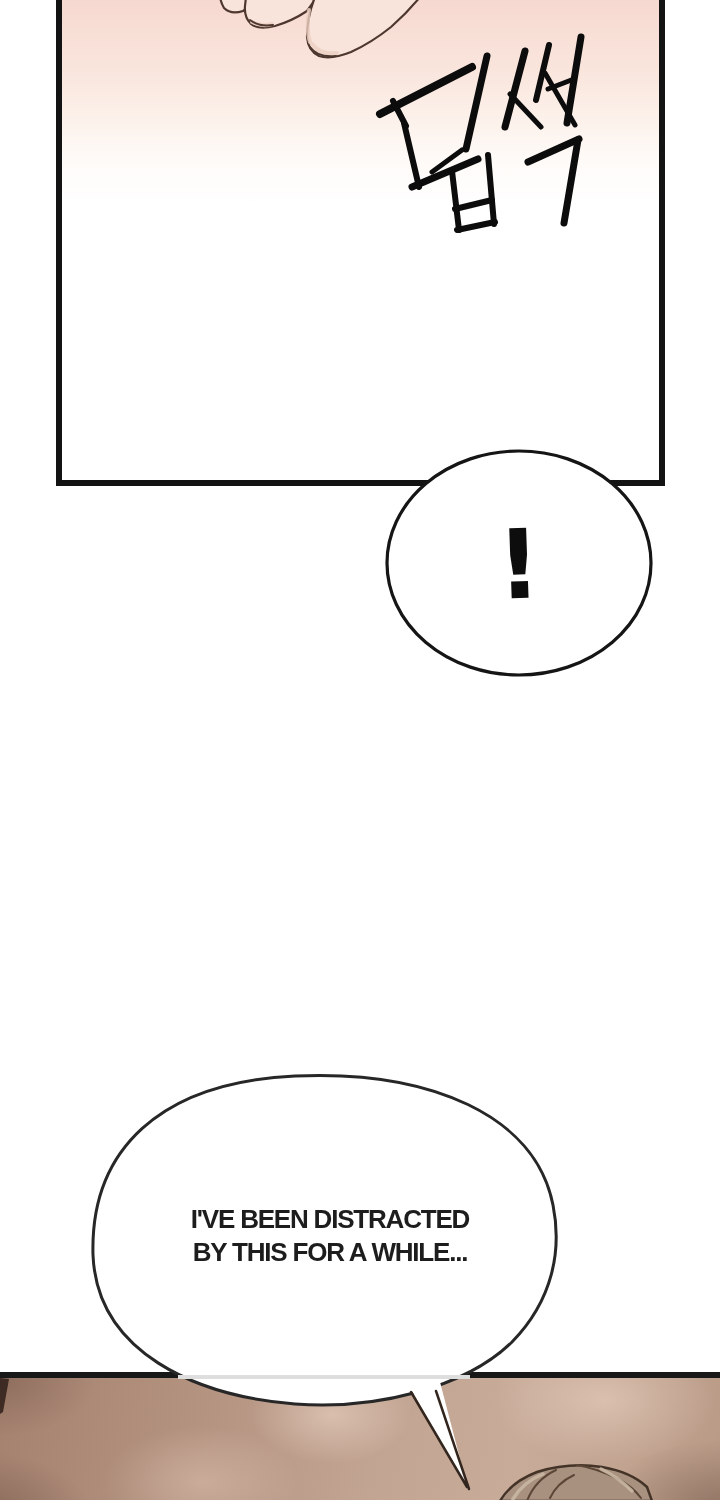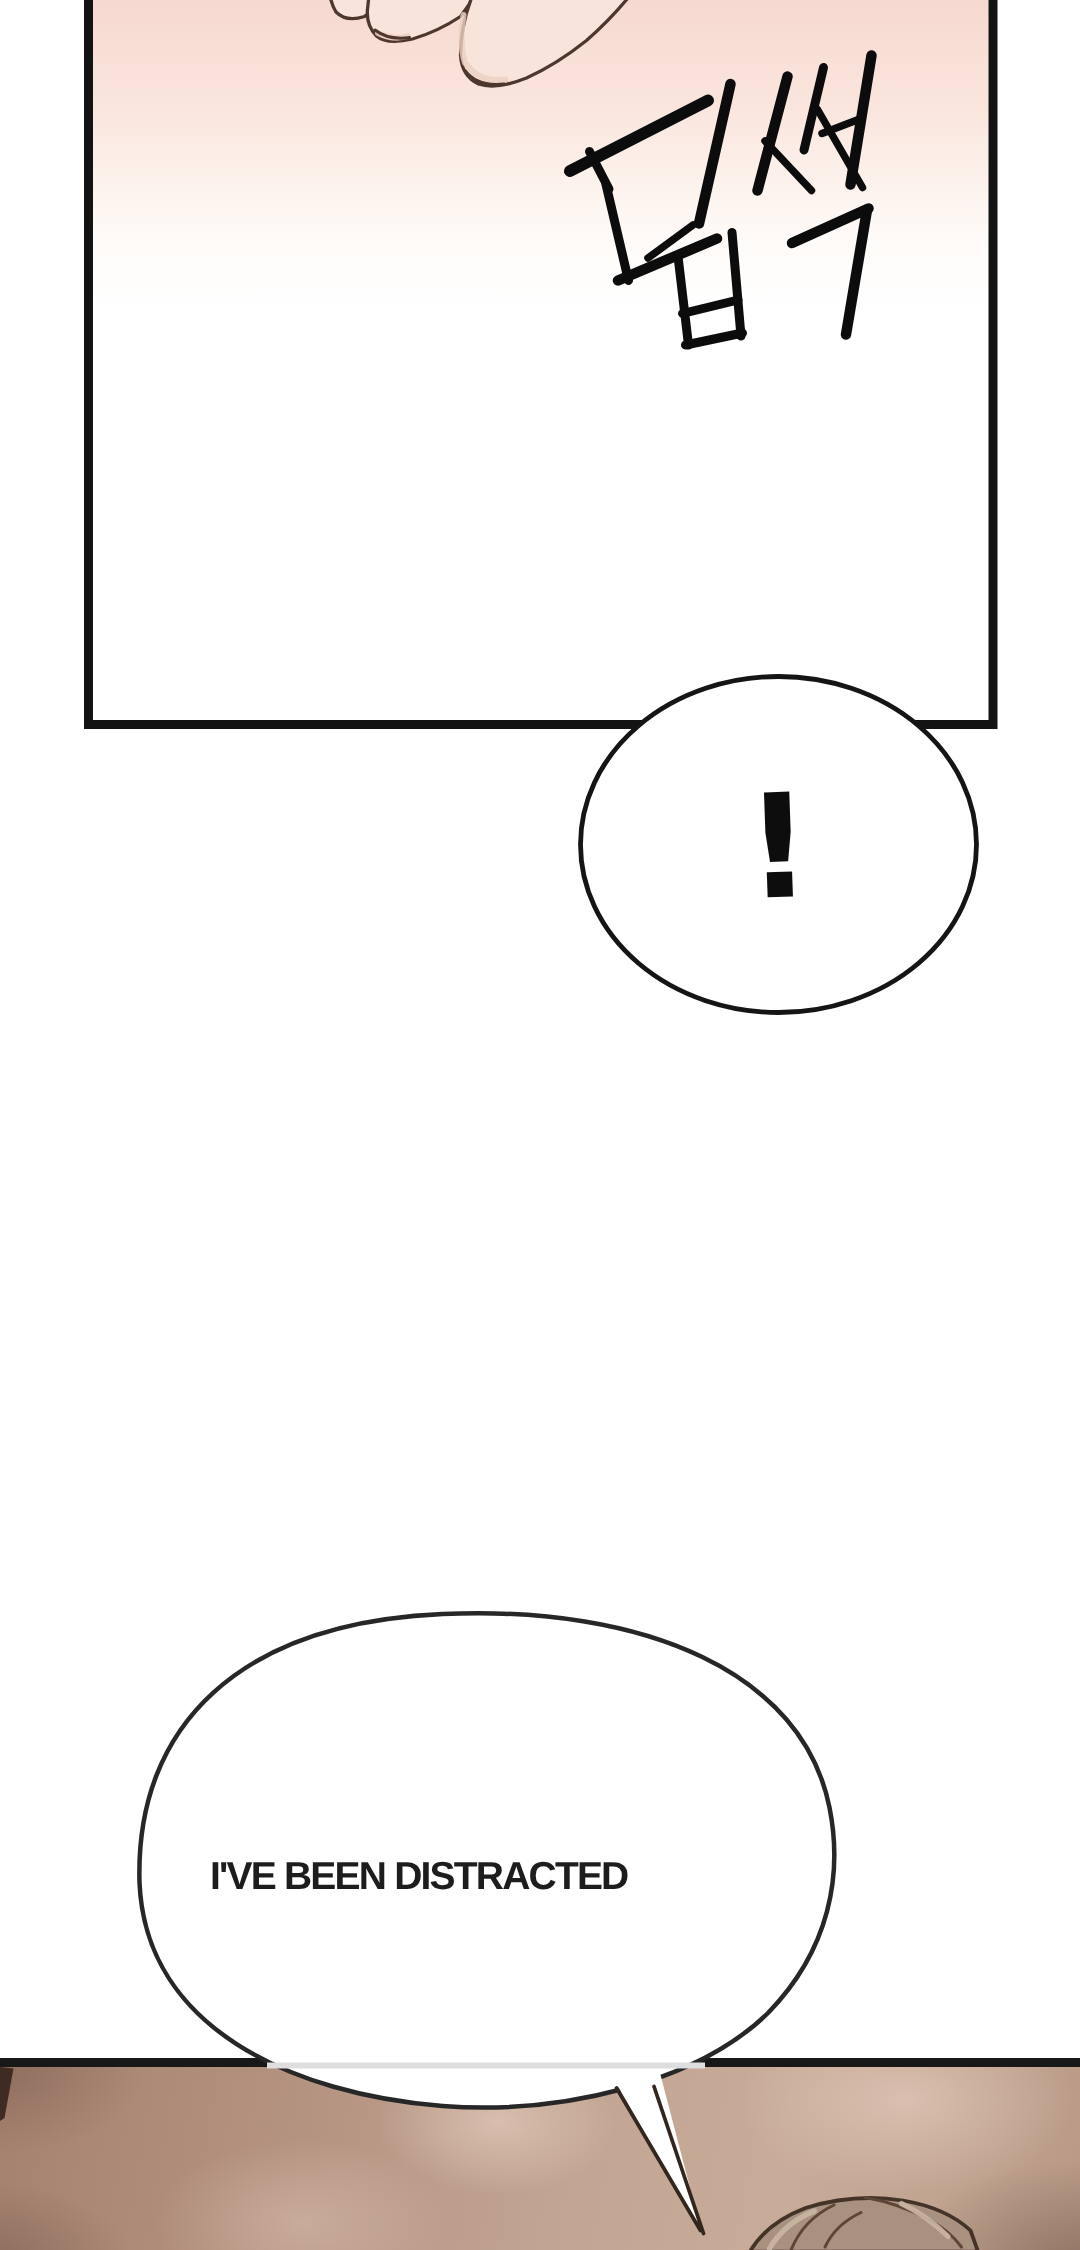--- a/index.html
+++ b/index.html
@@ -23,22 +23,22 @@
       radial-gradient(140px 80px at 28% 85%, rgba(226,200,182,.45), rgba(226,200,182,0) 70%),
       radial-gradient(160px 90px at 84% 18%, rgba(240,217,202,.5), rgba(240,217,202,0) 70%),
       radial-gradient(200px 120px at 100% 110%, rgba(74,49,36,.38), rgba(74,49,36,0) 60%),
       radial-gradient(180px 110px at -2% 115%, rgba(80,53,40,.35), rgba(80,53,40,0) 60%),
       radial-gradient(150px 90px at 0% 0%, rgba(92,62,48,.3), rgba(92,62,48,0) 65%),
       linear-gradient(100deg,#a58270 0%,#b59381 28%,#c2a492 52%,#c8ab99 72%,#c0a28f 88%,#b99a87 100%);
     z-index:1;
   }
   .art{position:absolute;left:0;top:0;width:720px;height:1500px;z-index:2;pointer-events:none;}
   .speech-text{
-    position:absolute;left:140px;top:1234px;width:380px;z-index:3;
-    color:#1d1d1d;font-weight:bold;
+    position:absolute;left:140px;top:1203px;width:380px;z-index:3;
+    text-align:center;color:#1d1d1d;font-weight:bold;
     font-size:26px;line-height:33px;letter-spacing:-1.2px;
   }
 </style>
 </head>
 <body>
 
 <div class="page">
 
   <div class="panel-top"></div>
 
@@ -107,15 +107,16 @@
         <path d="M 513,1499 Q 523,1482 543,1474"></path>
         <path d="M 601,1469 Q 618,1477 632,1491"></path>
       </g>
     </g>
 
     <path d="M 0,1378 L 9,1379 L 3,1412 L 0,1414 Z" fill="#2f1f19" opacity="0.85"></path>
   </svg>
 
   <div class="speech-text">
     <div>I'VE BEEN DISTRACTED</div>
+    <div>BY THIS FOR A WHILE...</div>
   </div>
 
 </div>
 
 </body></html>

